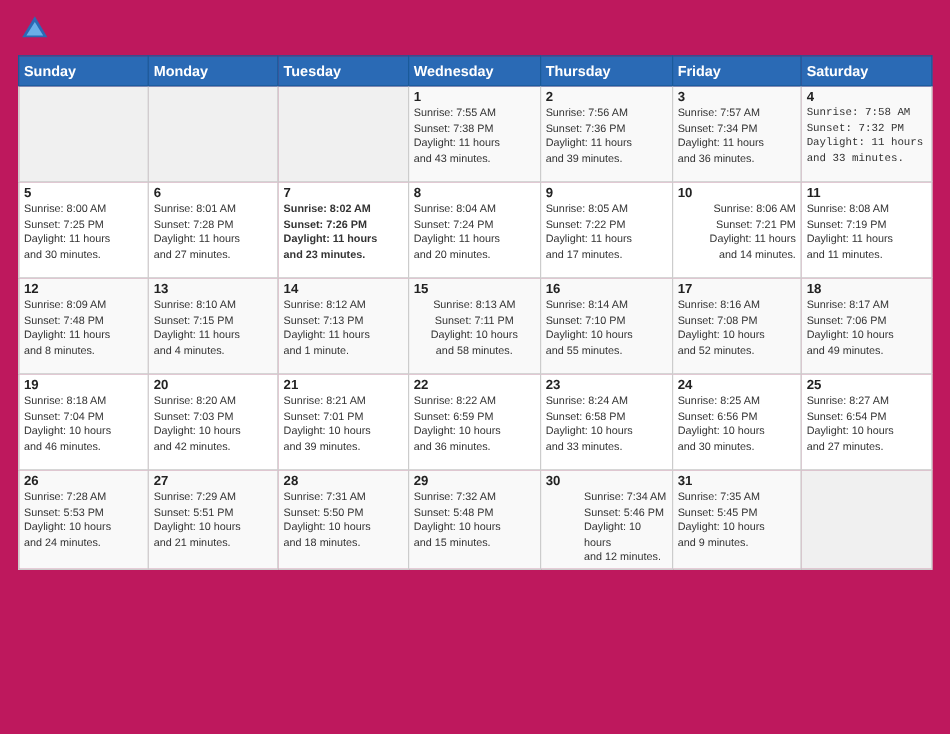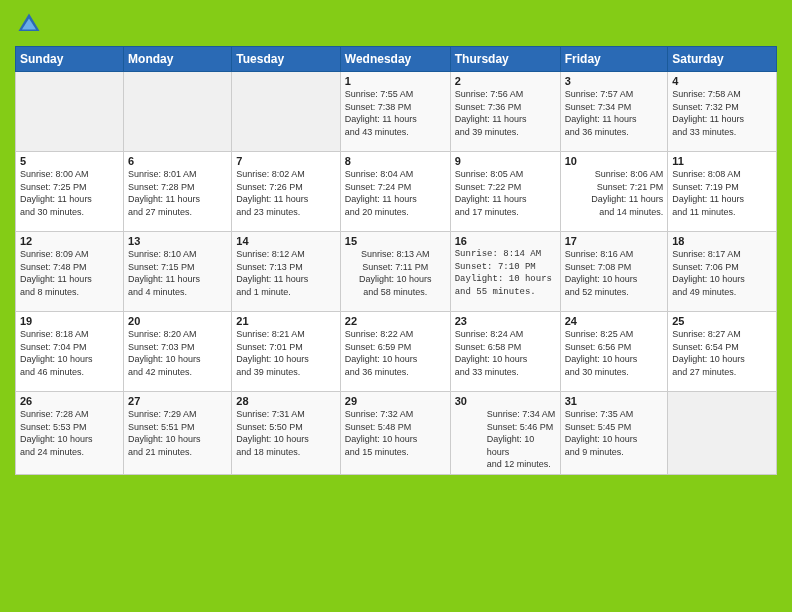--- a/index.html
+++ b/index.html
@@ -7,21 +7,21 @@
       font-family: Arial, sans-serif;
       background: #fff;
       width: 792px;
       height: 612px;
       overflow: hidden;
     }
     .page {
       width: 792px;
       height: 612px;
       padding: 10px 15px;
-      background: #84cc16;
+      background: #be185d;
     }
     .header {
       display: flex;
       justify-content: space-between;
       align-items: flex-start;
       margin-bottom: 8px;
     }
     .logo {
       display: flex;
       align-items: center;
@@ -158,21 +158,21 @@
           </td>
           <td>
             <span class="day-num">3</span>
             <div class="day-info" style="white-space: pre-line;">Sunrise: 7:57 AM
 Sunset: 7:34 PM
 Daylight: 11 hours
 and 36 minutes.</div>
           </td>
           <td>
             <span class="day-num">4</span>
-            <div class="day-info" style="white-space: pre-line;">Sunrise: 7:58 AM
+            <div class="day-info" style="white-space: pre-line; font-family: Liberation Mono, monospace;">Sunrise: 7:58 AM
 Sunset: 7:32 PM
 Daylight: 11 hours
 and 33 minutes.</div>
           </td>
         </tr>
         <tr>
           <td>
             <span class="day-num">5</span>
             <div class="day-info" style="white-space: pre-line;">Sunrise: 8:00 AM
 Sunset: 7:25 PM
@@ -181,21 +181,21 @@
           </td>
           <td>
             <span class="day-num">6</span>
             <div class="day-info" style="white-space: pre-line;">Sunrise: 8:01 AM
 Sunset: 7:28 PM
 Daylight: 11 hours
 and 27 minutes.</div>
           </td>
           <td>
             <span class="day-num">7</span>
-            <div class="day-info" style="white-space: pre-line;">Sunrise: 8:02 AM
+            <div class="day-info" style="white-space: pre-line; font-weight: bold;">Sunrise: 8:02 AM
 Sunset: 7:26 PM
 Daylight: 11 hours
 and 23 minutes.</div>
           </td>
           <td>
             <span class="day-num">8</span>
             <div class="day-info" style="white-space: pre-line;">Sunrise: 8:04 AM
 Sunset: 7:24 PM
 Daylight: 11 hours
 and 20 minutes.</div>
@@ -246,21 +246,21 @@
           </td>
           <td>
             <span class="day-num">15</span>
             <div class="day-info" style="white-space: pre-line; text-align: center;">Sunrise: 8:13 AM
 Sunset: 7:11 PM
 Daylight: 10 hours
 and 58 minutes.</div>
           </td>
           <td>
             <span class="day-num">16</span>
-            <div class="day-info" style="white-space: pre-line; font-family: Liberation Mono, monospace;">Sunrise: 8:14 AM
+            <div class="day-info" style="white-space: pre-line;">Sunrise: 8:14 AM
 Sunset: 7:10 PM
 Daylight: 10 hours
 and 55 minutes.</div>
           </td>
           <td>
             <span class="day-num">17</span>
             <div class="day-info" style="white-space: pre-line;">Sunrise: 8:16 AM
 Sunset: 7:08 PM
 Daylight: 10 hours
 and 52 minutes.</div>

